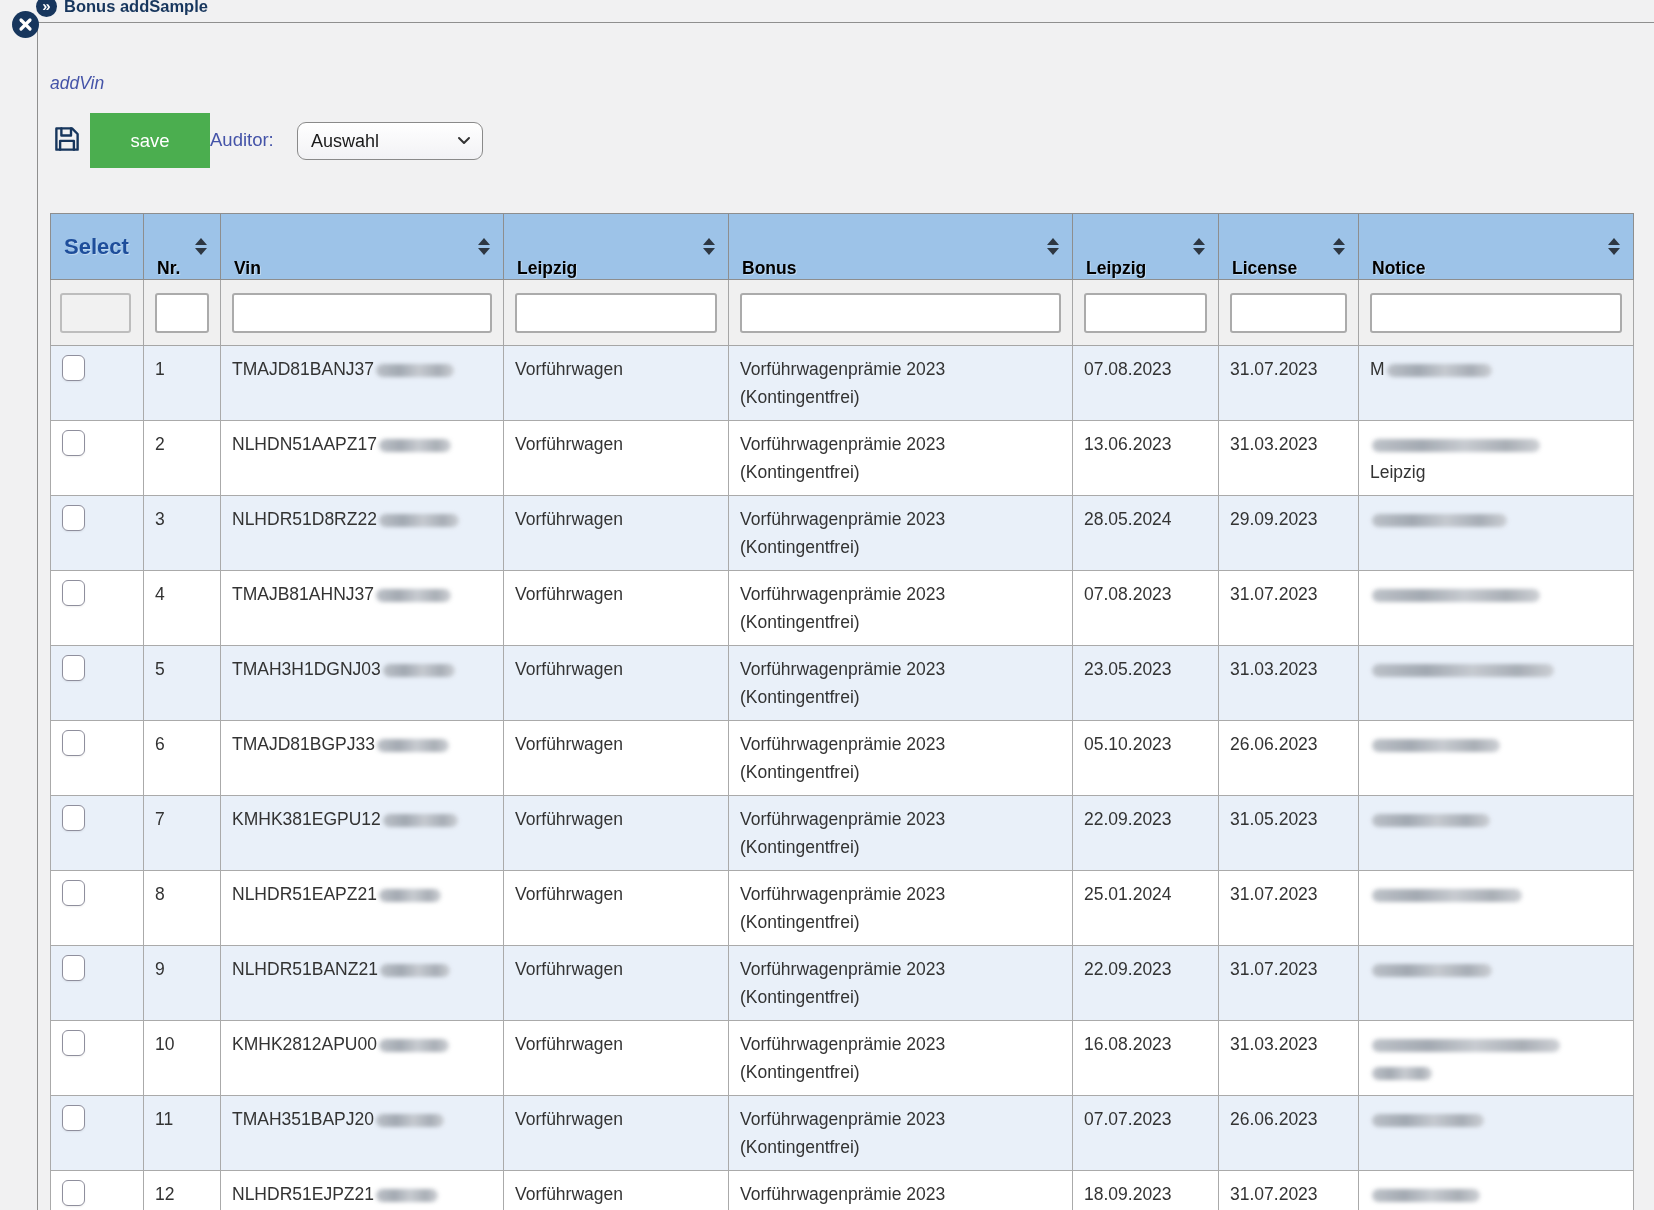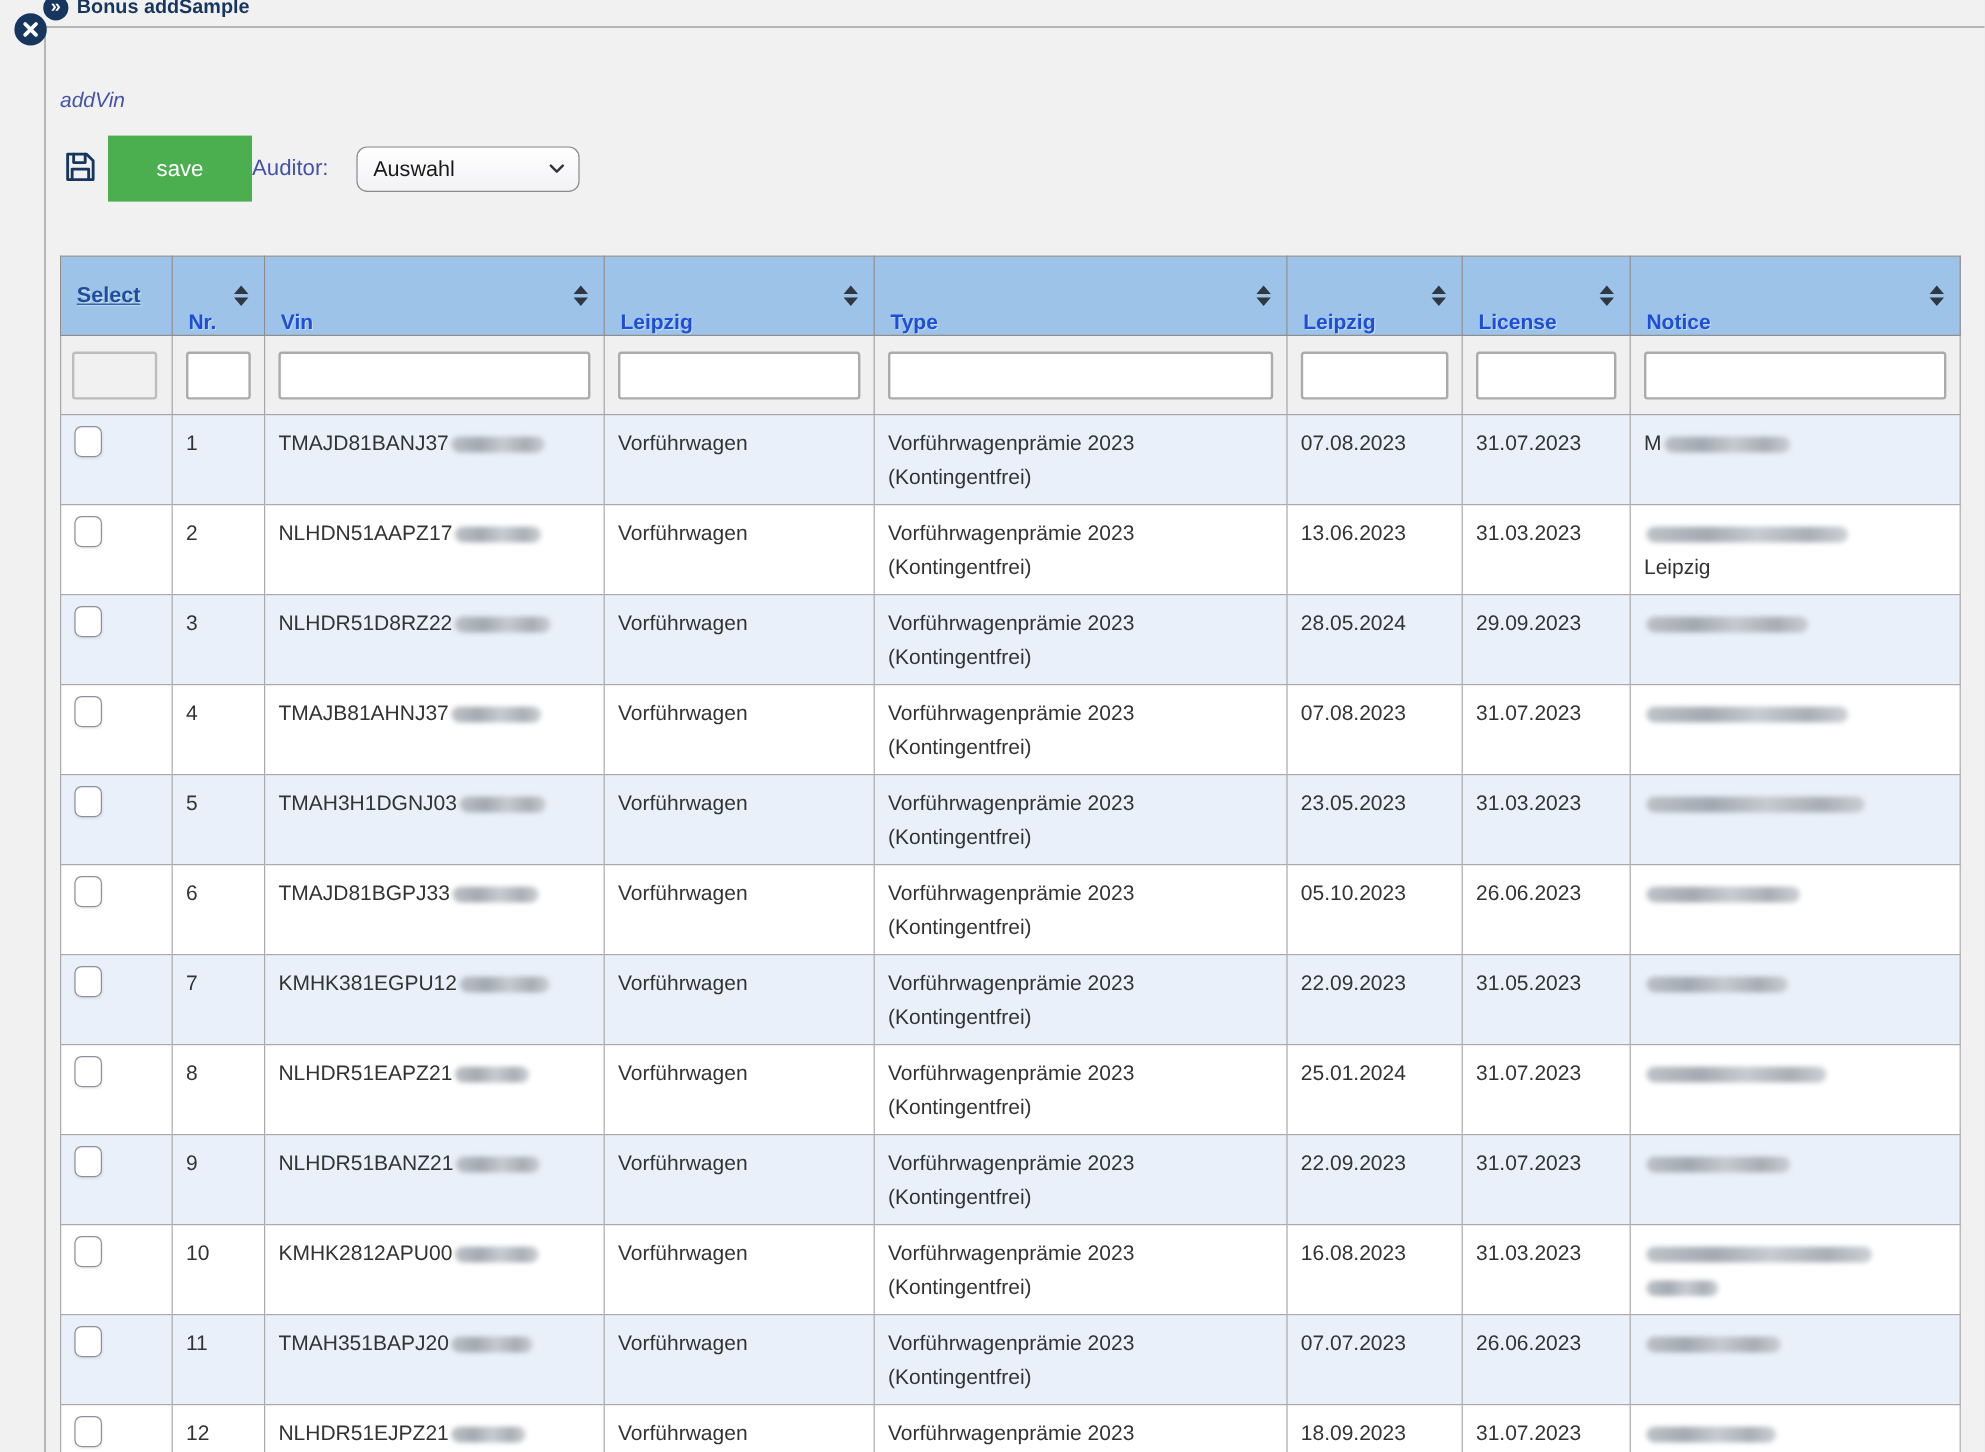--- a/index.html
+++ b/index.html
@@ -45,22 +45,22 @@
     position:absolute; left:50px; top:213px; width:1583px;
     border-collapse:collapse; table-layout:fixed;
   }
   col.c1{width:93px} col.c2{width:77px} col.c3{width:283px} col.c4{width:225px}
   col.c5{width:344px} col.c6{width:146px} col.c7{width:140px} col.c8{width:275px}
   tr.hdr { height:54px; }
   tr.hdr th {
     background:var(--header_blue); border:1px solid #8e8e8e; padding:0;
   }
   .hwrap { display:flex; align-items:center; justify-content:space-between; padding:0 13px; }
-  .hlabel { font-size:17.5px; font-weight:bold; color:#1d4ed8; text-shadow:1px 1px 0 rgba(255,255,255,0.38);margin-top:44px; }
-  .hlink { font-size:18px; font-weight:bold; color:var(--select_link); text-decoration:underline; text-shadow:1px 1px 0 rgba(255,255,255,0.38); }
+  .hlabel { font-size:17.5px; font-weight:bold; color:#000000; text-shadow:1px 1px 0 rgba(255,255,255,0.38);margin-top:44px; }
+  .hlink { font-size:22px; font-weight:bold; color:var(--select_link); text-shadow:1px 1px 0 rgba(255,255,255,0.38); }
   .sort { display:inline-flex; flex-direction:column; gap:3px; margin-left:8px; }
   .sort i { display:block; width:0; height:0; border-left:6.5px solid transparent; border-right:6.5px solid transparent; }
   .sort .up { border-bottom:7px solid var(--sort_icon); }
   .sort .dn { border-top:7px solid var(--sort_icon); }
   tr.flt { height:66px; }
   tr.flt td { background:#f0f0f0; border:1px solid #a6a6a6; vertical-align:top; }
   tr.flt input {
     display:block; margin:13px auto 0 auto; width:calc(100% - 22px); height:40px;
     border:2px solid #ababab; border-radius:3px; background:#fff; font-size:18px; padding:0 8px;
     font-family:"Liberation Sans", sans-serif;
@@ -172,21 +172,21 @@
             <div class="hwrap">
               <span class="hlabel">Leipzig</span>
               <span class="sort">
                 <i class="up"></i>
                 <i class="dn"></i>
               </span>
             </div>
           </th>
           <th>
             <div class="hwrap">
-              <span class="hlabel">Type</span>
+              <span class="hlabel">Bonus</span>
               <span class="sort">
                 <i class="up"></i>
                 <i class="dn"></i>
               </span>
             </div>
           </th>
           <th>
             <div class="hwrap">
               <span class="hlabel">Leipzig</span>
               <span class="sort">

